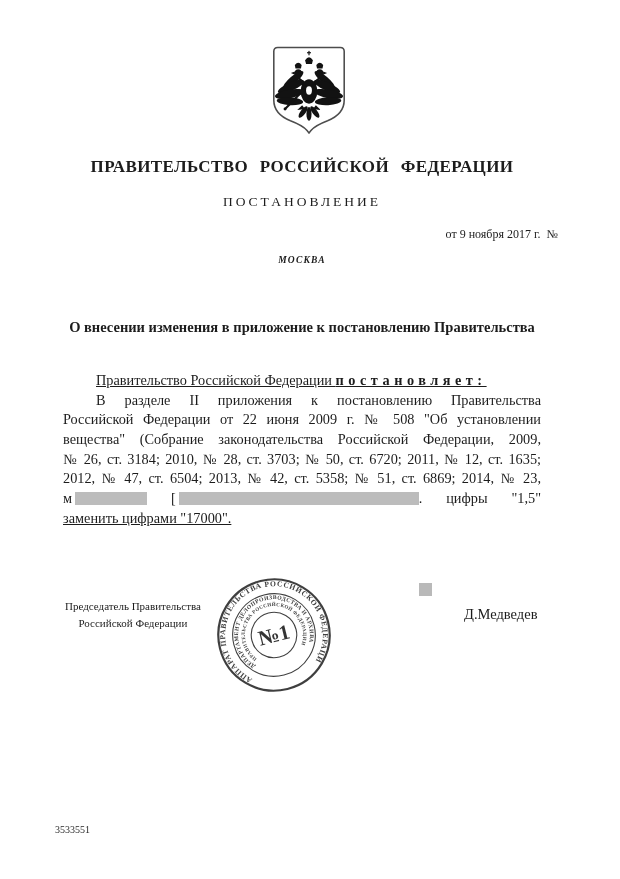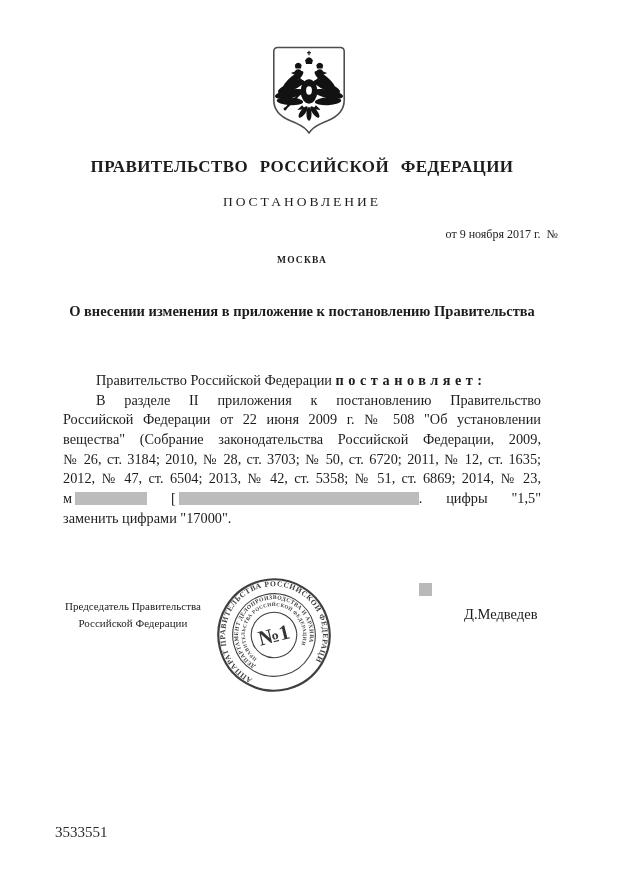--- a/index.html
+++ b/index.html
@@ -15,49 +15,49 @@
   .doctype {
     position:absolute; left:10px; top:194px; width:584px; text-align:center;
     font-size:13.5px; letter-spacing:3px; white-space:nowrap;
   }
   .dateline {
     position:absolute; left:4px; top:227px; width:584px; text-align:right;
     font-size:12px; white-space:pre;
   }
   .city {
     position:absolute; left:10px; top:255px; width:584px; text-align:center;
-    font-size:9.5px; font-weight:bold; letter-spacing:1.2px;
+    font-size:9.5px; font-weight:bold; letter-spacing:1.2px;font-style:italic;
   }
   .title {
     position:absolute; left:60px; top:301px; width:484px; text-align:center;
     font-size:14.5px; font-weight:bold; line-height:20px;
   }
-  .title div { white-space:nowrap; }
+  .title div { white-space:nowrap;margin-top:16px; }
   .body {
     position:absolute; left:63px; top:371px; width:478px;
     font-size:14.3px; line-height:19.7px;
   }
-  .pline  { height:19.7px; white-space:nowrap; }
+  .pline  { height:19.7px; white-space:nowrap;text-decoration:underline; }
   .indent { text-indent:33px; }
   .jline  { text-align:justify; height:19.7px; overflow:hidden; }
   .jline::after { content:""; display:inline-block; width:100%; height:0; }
   .spaced { font-weight:bold; letter-spacing:4.5px; }
   .redline {
     display:flex; justify-content:space-between; align-items:baseline; height:19.7px;
   }
   .redbox {
     display:inline-block; height:13px; background:#bcbcbc; vertical-align:-2px; margin-left:3px;
   }
   .sig-left  { position:absolute; left:65px; top:599px; font-size:11px; line-height:15.5px; }
   .sig-left2 { text-align:center; margin-top:1px; }
   .sig-right { position:absolute; left:464px; top:606px; font-size:14.5px; }
   .graysquare{ position:absolute; left:419px; top:583px; width:13px; height:13px; background:#b9b9b9; }
   .stamp     { position:absolute; left:215px; top:576px; width:118px; height:118px; }
   .stamp text{ font-family:"Liberation Serif", serif; }
-  .footer-code { position:absolute; left:55px; top:824px; font-size:15px; color:#2a2a2a; }
+  .footer-code { position:absolute; left:55px; top:824px; font-size:10px; color:#2a2a2a; }
 </style>
 </head>
 <body>
 
 <div class="page">
 
   <svg class="coat" viewBox="0 0 90 92" aria-hidden="true">
     <path d="M 13 3 L 77 3 Q 81 3 81 7 L 81 57 Q 81 71 64 78 Q 51 83 47 88 L 45 90.5 L 43 88 Q 39 83 26 78 Q 9 71 9 57 L 9 7 Q 9 3 13 3 Z" fill="#ffffff" stroke="#4d4d4d" stroke-width="1.6"></path>
     <g fill="#121212">
       <rect x="44.4" y="6.5" width="1.2" height="4.5"></rect>
@@ -95,21 +95,21 @@
   <div class="doctype">ПОСТАНОВЛЕНИЕ</div>
   <div class="dateline">от 9 ноября 2017 г.  №  1340</div>
   <div class="city">МОСКВА</div>
 
   <div class="title">
     <div>О внесении изменения в приложение к постановлению Правительства</div>
   </div>
 
   <div class="body">
     <div class="pline indent"><span>Правительство Российской Федерации </span><span class="spaced">постановляет:</span></div>
-    <div class="jline indent">В разделе II приложения к постановлению Правительство</div>
+    <div class="jline indent">В разделе II приложения к постановлению Правительства</div>
     <div class="jline">Российской Федерации от 22 июня 2009 г. № 508 "Об установлении</div>
     <div class="jline">вещества" (Собрание законодательства Российской Федерации, 2009,</div>
     <div class="jline">№ 26, ст. 3184; 2010, № 28, ст. 3703; № 50, ст. 6720; 2011, № 12, ст. 1635;</div>
     <div class="jline">2012, № 47, ст. 6504; 2013, № 42, ст. 5358; № 51, ст. 6869; 2014, № 23,</div>
     <div class="redline">
       <span><span>м</span><span class="redbox" style="width:72px"></span></span>
       <span><span>[</span><span class="redbox" style="width:240px"></span><span>.</span></span>
       <span>цифры</span>
       <span>"1,5"</span>
     </div>

